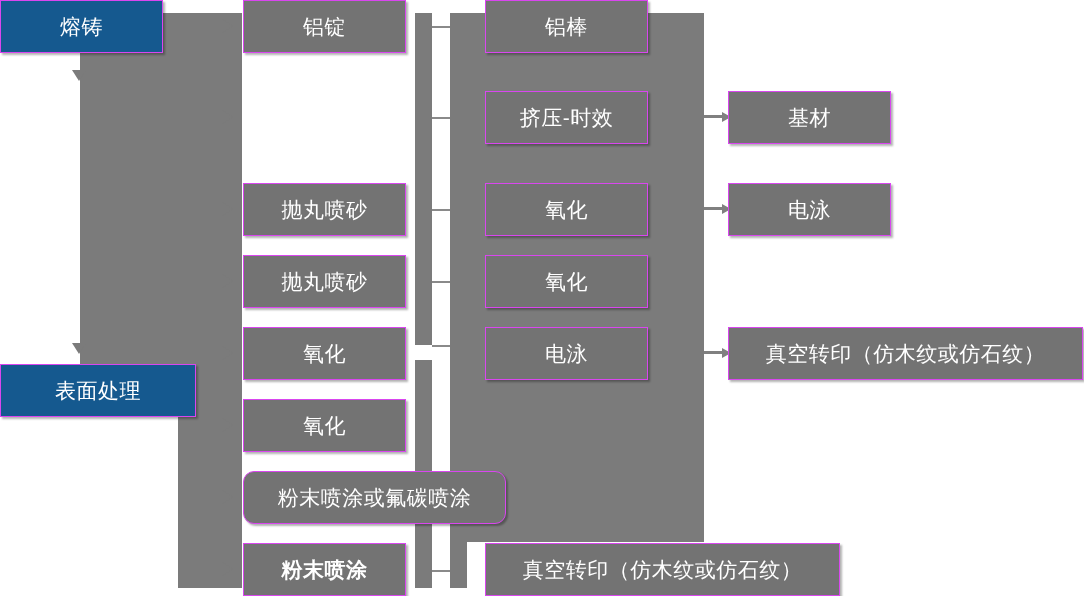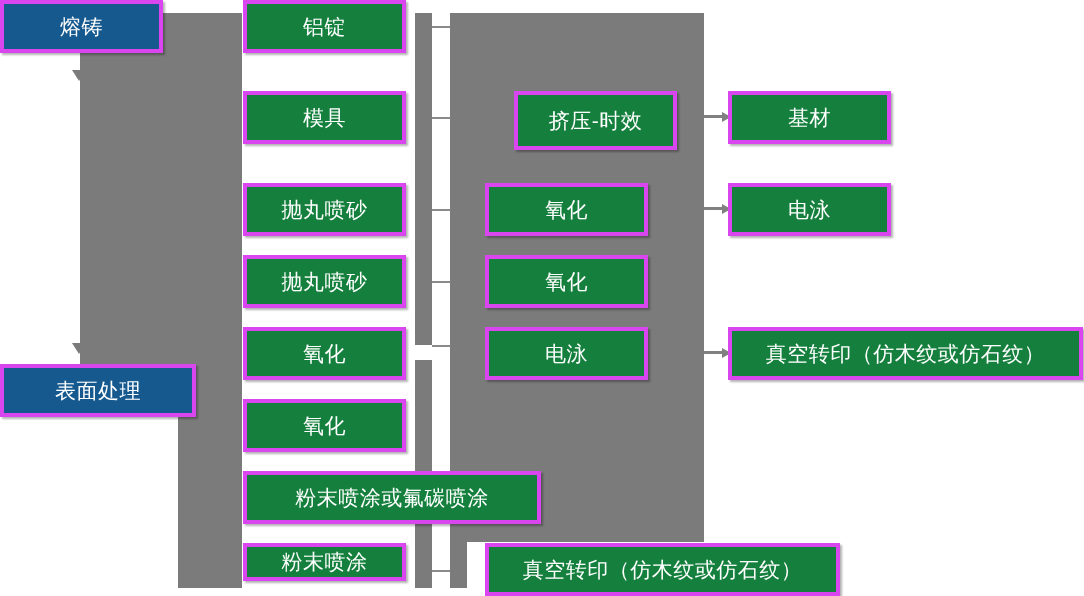--- a/index.html
+++ b/index.html
@@ -59,28 +59,28 @@
     background: #8a8a8a;
   }
   
   .box {
     position: absolute;
     box-sizing: border-box;
     display: flex;
     align-items: center;
     justify-content: center;
     color: #ffffff;
-    border: 4px solid #d946ef;
+    border: 1px solid #d946ef;
     font-size: 21px;
     letter-spacing: 0.5px;
     white-space: nowrap;
     box-shadow: 2px 2px 2px rgba(0,0,0,0.30);
   }
   .box.dark  { background: #15598f; }
-  .box.light { background: #15803d; }
+  .box.light { background: #737373; }
   .box.wide  { font-size: 21px; }
 </style>
 </head>
 <body>
 
 <div id="canvas">
     <div class="band" style="left: 80px; top: 13px; width: 162px; height: 352px;"></div>
     <div class="band" style="left: 178px; top: 365px; width: 64px; height: 223px;"></div>
     <div class="band" style="left: 415px; top: 13px; width: 17px; height: 332px;"></div>
     <div class="band" style="left: 415px; top: 360px; width: 17px; height: 228px;"></div>
@@ -105,28 +105,28 @@
     <div class="arrow-down" style="left: 72px; top: 343px;"></div>
     <div class="arrow-stem" style="left: 704px; top: 115px; width: 18px;"></div>
     <div class="arrow-right-sm" style="left: 722px; top: 112px;"></div>
     <div class="arrow-stem" style="left: 704px; top: 207px; width: 18px;"></div>
     <div class="arrow-right-sm" style="left: 722px; top: 204px;"></div>
     <div class="arrow-stem" style="left: 704px; top: 351px; width: 18px;"></div>
     <div class="arrow-right-sm" style="left: 722px; top: 348px;"></div>
     <div class="box dark" style="left: 0px; top: 0px; width: 163px; height: 53px;">熔铸</div>
     <div class="box dark" style="left: 0px; top: 364px; width: 196px; height: 53px;">表面处理</div>
     <div class="box light" style="left: 243px; top: 0px; width: 163px; height: 53px;">铝锭</div>
-    <div class="box light" style="left: 243px; top: 91px; width: 163px; height: 53px;">模具</div>
     <div class="box light" style="left: 243px; top: 183px; width: 163px; height: 53px;">抛丸喷砂</div>
     <div class="box light" style="left: 243px; top: 255px; width: 163px; height: 53px;">抛丸喷砂</div>
     <div class="box light" style="left: 243px; top: 327px; width: 163px; height: 53px;">氧化</div>
     <div class="box light" style="left: 243px; top: 399px; width: 163px; height: 53px;">氧化</div>
-    <div class="box light wide" style="left: 243px; top: 471px; width: 298px; height: 53px;">粉末喷涂或氟碳喷涂</div>
-    <div class="box light" style="left: 243px; top: 543px; width: 163px; height: 38px;">粉末喷涂</div>
-    <div class="box light" style="left: 514px; top: 91px; width: 163px; height: 59px;">挤压-时效</div>
+    <div class="box light wide" style="left: 243px; top: 471px; width: 263px; height: 53px; border-radius: 11px;">粉末喷涂或氟碳喷涂</div>
+    <div class="box light" style="left: 243px; top: 543px; width: 163px; height: 53px; font-weight: bold;">粉末喷涂</div>
+    <div class="box light" style="left: 485px; top: 0px; width: 163px; height: 53px;">铝棒</div>
+    <div class="box light" style="left: 485px; top: 91px; width: 163px; height: 53px;">挤压-时效</div>
     <div class="box light" style="left: 485px; top: 183px; width: 163px; height: 53px;">氧化</div>
     <div class="box light" style="left: 485px; top: 255px; width: 163px; height: 53px;">氧化</div>
     <div class="box light" style="left: 485px; top: 327px; width: 163px; height: 53px;">电泳</div>
     <div class="box light wide" style="left: 485px; top: 543px; width: 355px; height: 53px;">真空转印（仿木纹或仿石纹）</div>
     <div class="box light" style="left: 728px; top: 91px; width: 163px; height: 53px; text-align: right;">基材</div>
     <div class="box light" style="left: 728px; top: 183px; width: 163px; height: 53px;">电泳</div>
     <div class="box light wide" style="left: 728px; top: 327px; width: 355px; height: 53px;">真空转印（仿木纹或仿石纹）</div>
   </div>
 
 </body></html>

